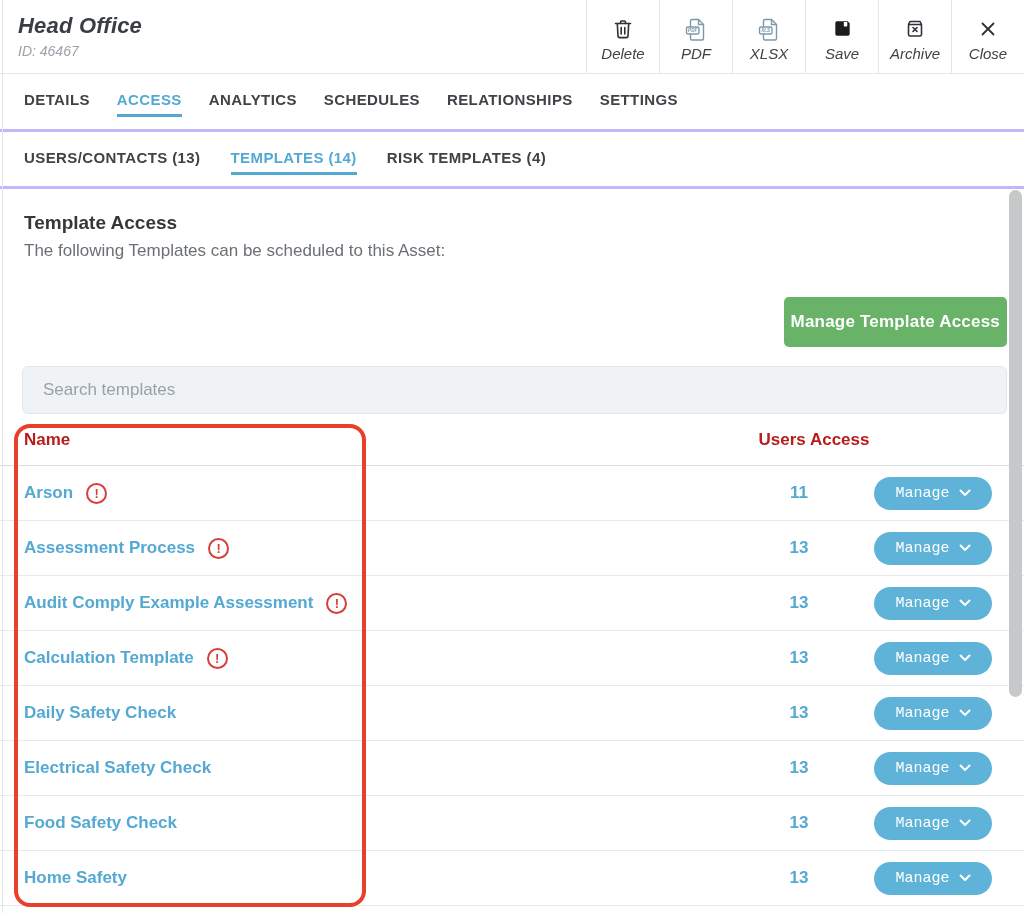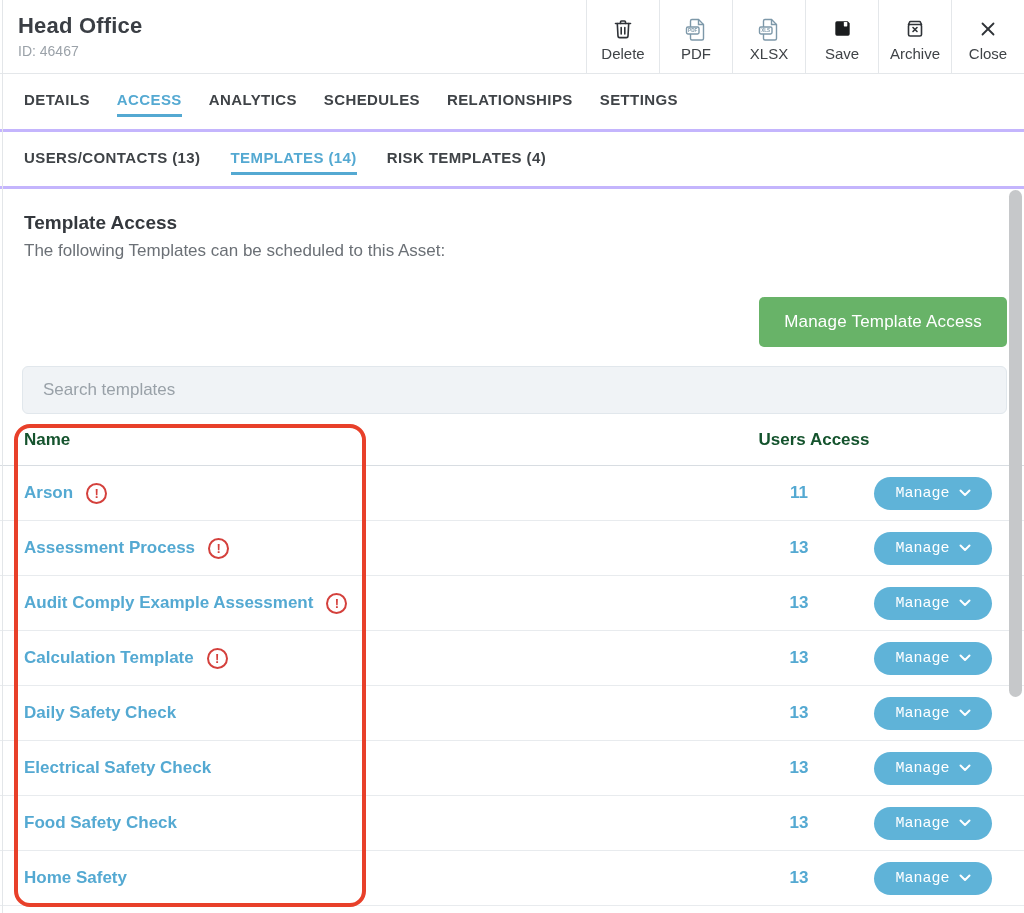--- a/index.html
+++ b/index.html
@@ -11,21 +11,21 @@
     position: relative;
     overflow: hidden;
   }
   .panel-left-edge {
     position: absolute; left: 2px; top: 0; bottom: 0; width: 1px;
     background: #e3e6e9; z-index: 4;
   }
   
   .header {
     height: 74px; border-bottom: 1px solid #e4e7ea;
-    display: flex; justify-content: space-between; align-items: stretch;
+    display: flex; justify-content: space-between; align-items: stretch; font-style: italic;
   }
   .header-left { padding: 13px 0 0 18px; }
   .page-title { font-size: 22px; font-weight: 700; color: #3a3e44; letter-spacing: .2px; }
   .page-subtitle { font-size: 14px; color: #9ba2a9; margin-top: 4px; }
   .toolbar { display: flex; }
   .toolbar-btn {
     width: 73px; border-left: 1px solid #e4e7ea; cursor: pointer;
     display: flex; flex-direction: column; align-items: center; justify-content: center;
     gap: 3px; padding-top: 4px; background: #fff;
   }
@@ -41,23 +41,23 @@
     font-size: 15px; font-weight: 700; letter-spacing: .4px; color: #3f4347;
     padding: 5px 0 6px 0; border-bottom: 3px solid transparent; cursor: pointer;
     white-space: nowrap;
   }
   .tab.active { color: #54a9d2; border-bottom-color: #54a9d2; }
   
   .section-title { margin: 23px 0 0 24px; font-size: 19px; font-weight: 700; color: #34383d; }
   .section-desc { margin: 7px 0 0 24px; font-size: 17px; color: #6b7076; }
   .green-row { display: flex; justify-content: flex-end; margin: 36px 17px 0 0; }
   .btn-green {
-    height: 50px; padding: 0 25px; background: #68b368; border: none; border-radius: 5px;
+    height: 50px; padding: 0 7px; background: #68b368; border: none; border-radius: 5px;
     color: #fff; font-family: "Liberation Sans", sans-serif;
-    font-size: 17px; font-weight: 400; letter-spacing: .2px; cursor: pointer;
+    font-size: 17px; font-weight: 700; letter-spacing: .2px; cursor: pointer;
   }
   .search-wrap { margin: 19px 17px 0 22px; }
   .search-input {
     width: 100%; height: 48px; background: #f0f3f6; border: 1px solid #e1e7ec;
     border-radius: 6px; padding: 0 20px; font-size: 17px; color: #3c4147;
     font-family: "Liberation Sans", sans-serif; outline: none;
   }
   .search-input::placeholder { color: #99a1a8; opacity: 1; }
   
   .table { margin-top: 0; }
@@ -65,21 +65,21 @@
     display: flex; align-items: center; height: 52px;
     border-bottom: 1px solid #d8dde2; padding-right: 17px;
   }
   .trow {
     display: flex; align-items: center; height: 55px;
     border-bottom: 1px solid #e8ebee; padding-right: 32px; background: #fff;
   }
   .col-name { flex: 1; padding-left: 24px; display: flex; align-items: center; min-width: 0; }
   .col-access { width: 150px; text-align: center; flex-shrink: 0; }
   .col-manage { width: 118px; flex-shrink: 0; display: flex; justify-content: flex-end; }
-  .th { font-size: 17px; font-weight: 700; color: #14532d; }
+  .th { font-size: 17px; font-weight: 700; color: #b91c1c; }
   .tpl-link { font-size: 17px; font-weight: 700; color: #54a9d2; cursor: pointer; white-space: nowrap; }
   .count { font-size: 17px; font-weight: 700; color: #54a9d2; }
   .warn {
     width: 21px; height: 21px; margin-left: 13px; flex-shrink: 0;
     border: 2px solid #d4403c; border-radius: 50%;
     display: inline-flex; align-items: center; justify-content: center;
     color: #d4403c; font-size: 13px; font-weight: 700; line-height: 1;
   }
   .btn-manage {
     width: 118px; height: 33px; border: none; border-radius: 17px; background: #5fb3d8;

